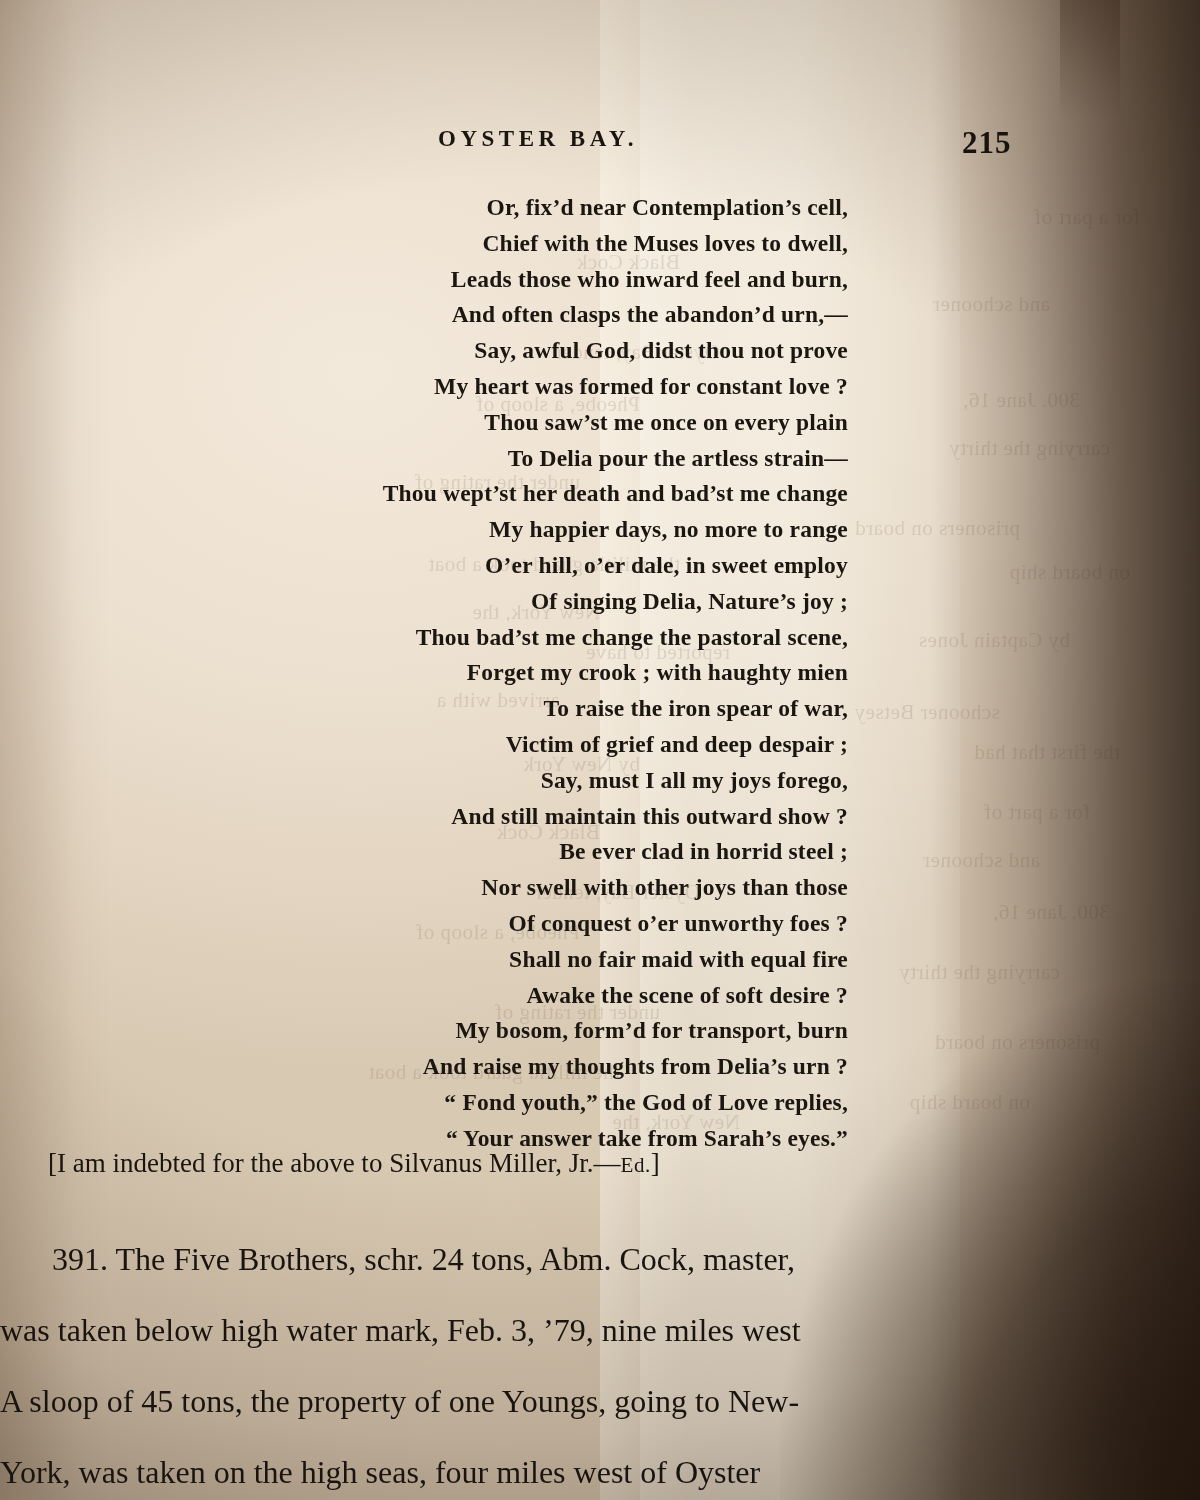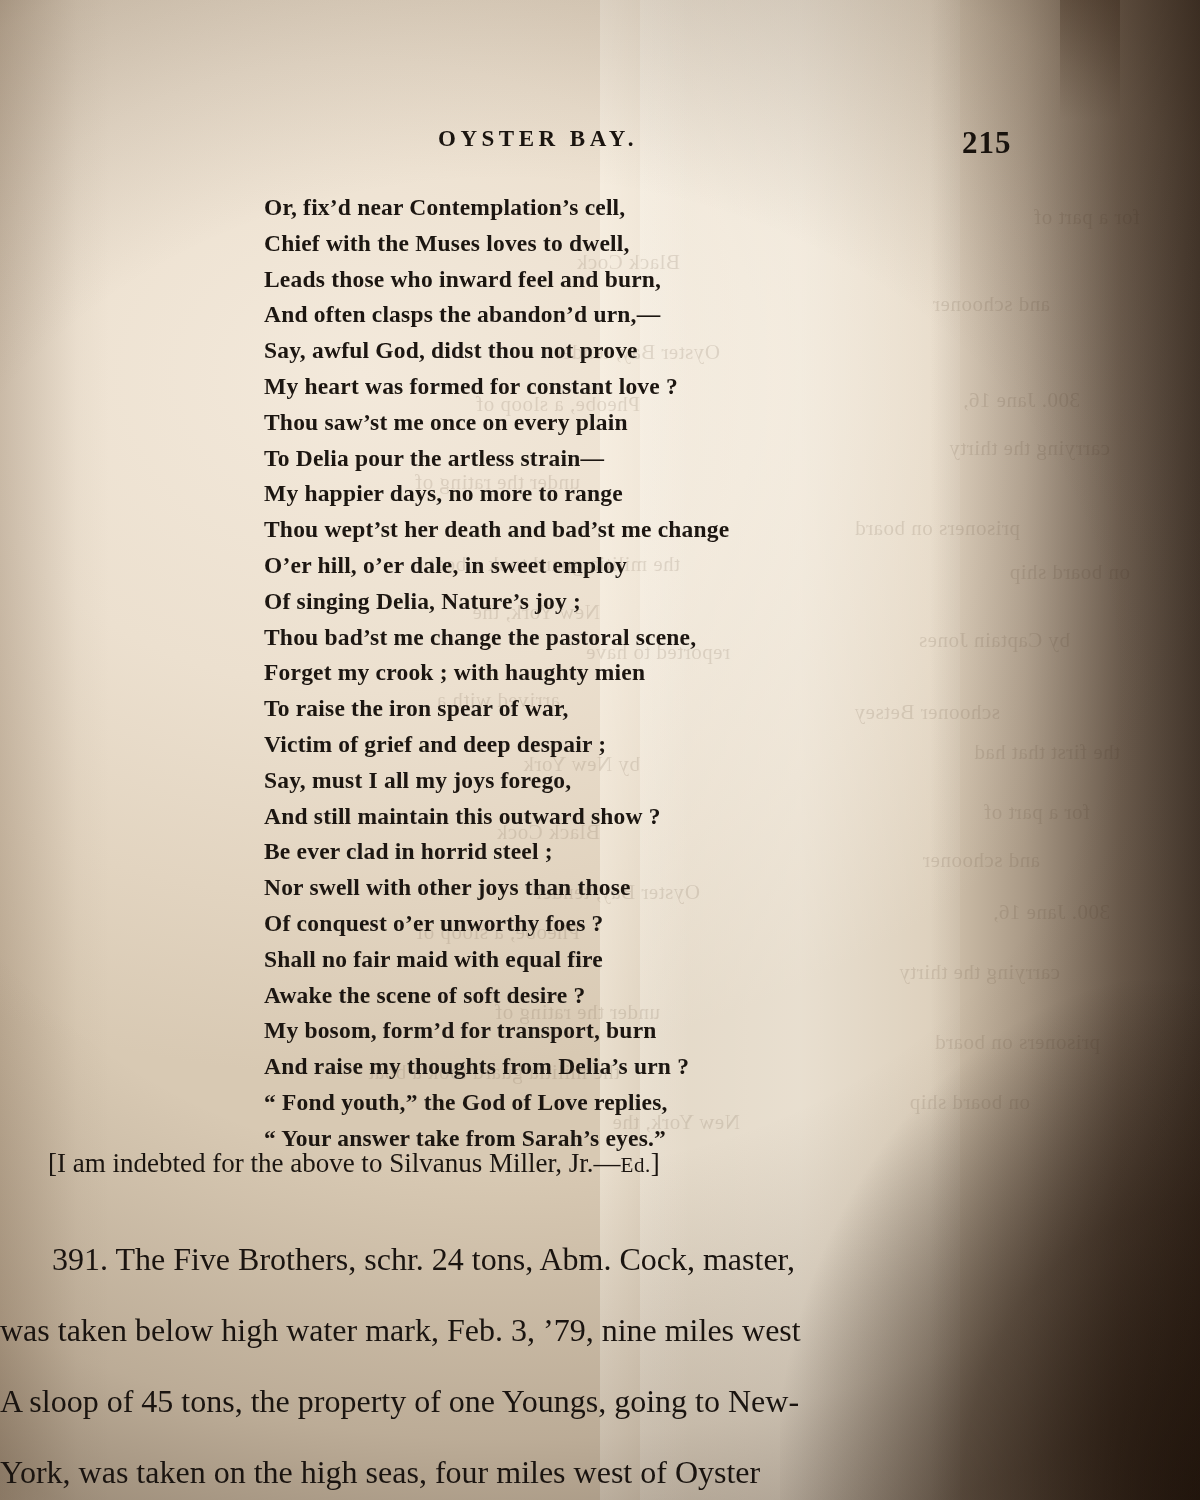--- a/index.html
+++ b/index.html
@@ -100,22 +100,23 @@
     font-size: 23px;
     font-weight: bold;
     letter-spacing: 4.5px;
     color: #1b1510;
     margin-left: 24px;
   }
 
   .poem {
     position: absolute;
     top: 190px;
-    left: 264px;
+    left: 248px;
     width: 600px;
+    text-align: right;
   }
   .poem .line {
     font-size: 23.5px;
     font-weight: bold;
     line-height: 35.8px;
     letter-spacing: 0.2px;
     white-space: nowrap;
     color: #1c1611;
   }
 
@@ -197,22 +198,22 @@
 
     <div class="poem" id="poem">
         <div class="line">Or, fix’d near Contemplation’s cell,</div>
         <div class="line">Chief with the Muses loves to dwell,</div>
         <div class="line">Leads those who inward feel and burn,</div>
         <div class="line">And often clasps the abandon’d urn,—</div>
         <div class="line">Say, awful God, didst thou not prove</div>
         <div class="line">My heart was formed for constant love ?</div>
         <div class="line">Thou saw’st me once on every plain</div>
         <div class="line">To Delia pour the artless strain—</div>
+        <div class="line">Thou wept’st her death and bad’st me change</div>
         <div class="line">My happier days, no more to range</div>
-        <div class="line">Thou wept’st her death and bad’st me change</div>
         <div class="line">O’er hill, o’er dale, in sweet employ</div>
         <div class="line">Of singing Delia, Nature’s joy ;</div>
         <div class="line">Thou bad’st me change the pastoral scene,</div>
         <div class="line">Forget my crook ; with haughty mien</div>
         <div class="line">To raise the iron spear of war,</div>
         <div class="line">Victim of grief and deep despair ;</div>
         <div class="line">Say, must I all my joys forego,</div>
         <div class="line">And still maintain this outward show ?</div>
         <div class="line">Be ever clad in horrid steel ;</div>
         <div class="line">Nor swell with other joys than those</div>

